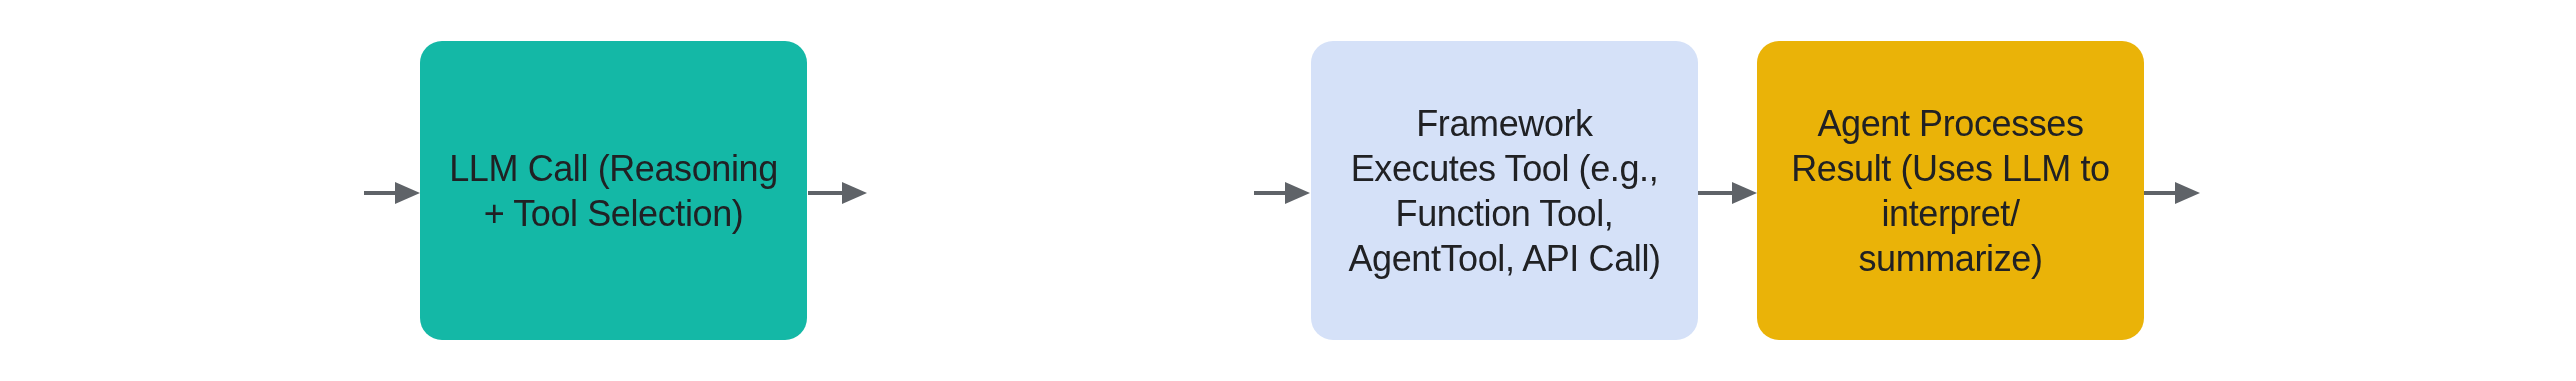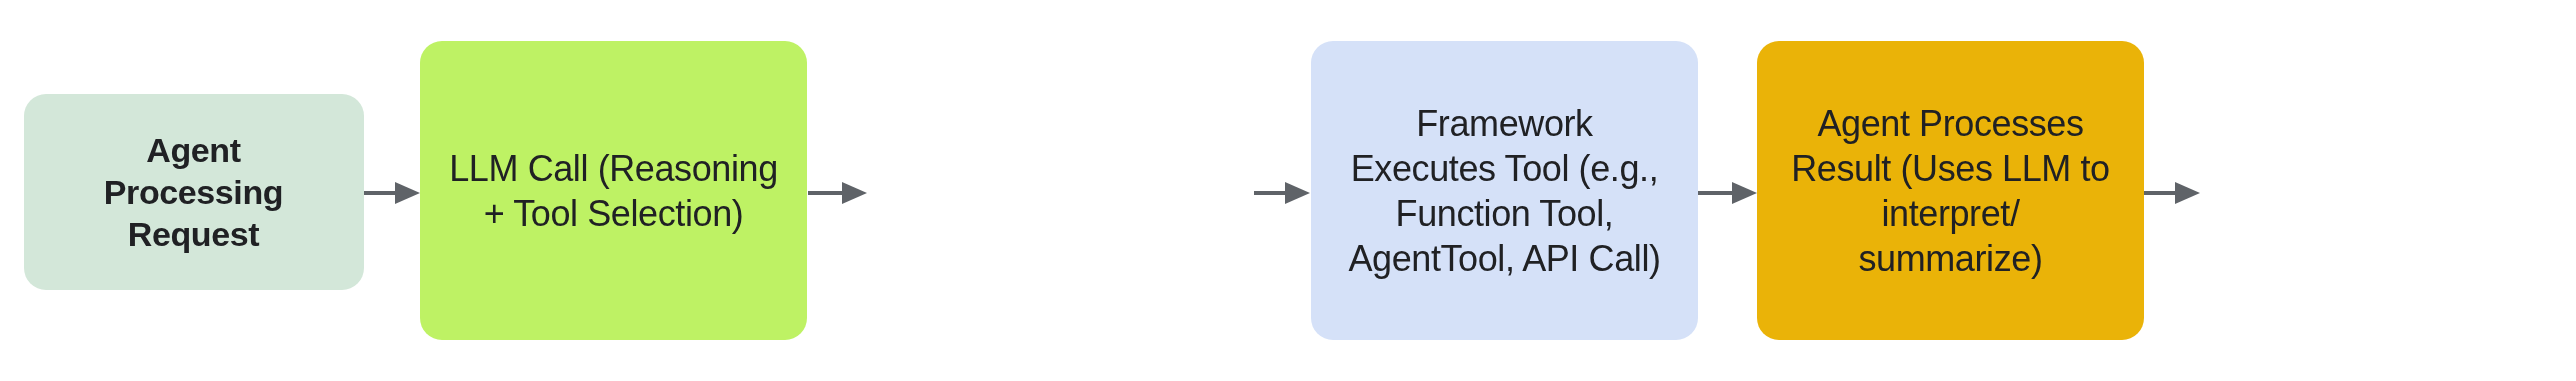--- a/index.html
+++ b/index.html
@@ -73,32 +73,27 @@
   #edge-1 { left: 808px; top: 182px; width: 59px; }
   #edge-2 { left: 1254px; top: 182px; width: 56px; }
   #edge-3 { left: 1698px; top: 182px; width: 59px; }
   #edge-4 { left: 2144px; top: 182px; width: 56px; }
 </style>
 </head>
 <body>
 
 <div class="canvas">
 
-  <div id="node-0" class="node terminal" style="background-color: rgb(211, 231, 217);">
-    <span class="node-label">Agent
-Processing
-Request</span>
-  </div>
 
   <div id="edge-0" class="flow-arrow">
     <span class="arrow-shaft"></span>
     <span class="arrow-head"></span>
   </div>
 
-  <div id="node-1" class="node process" style="background-color: #bef264;">
+  <div id="node-1" class="node process" style="background-color: #14b8a6;">
     <span class="node-label">LLM Call (Reasoning
 + Tool Selection)</span>
   </div>
 
   <div id="edge-1" class="flow-arrow">
     <span class="arrow-shaft"></span>
     <span class="arrow-head"></span>
   </div>
 
 

